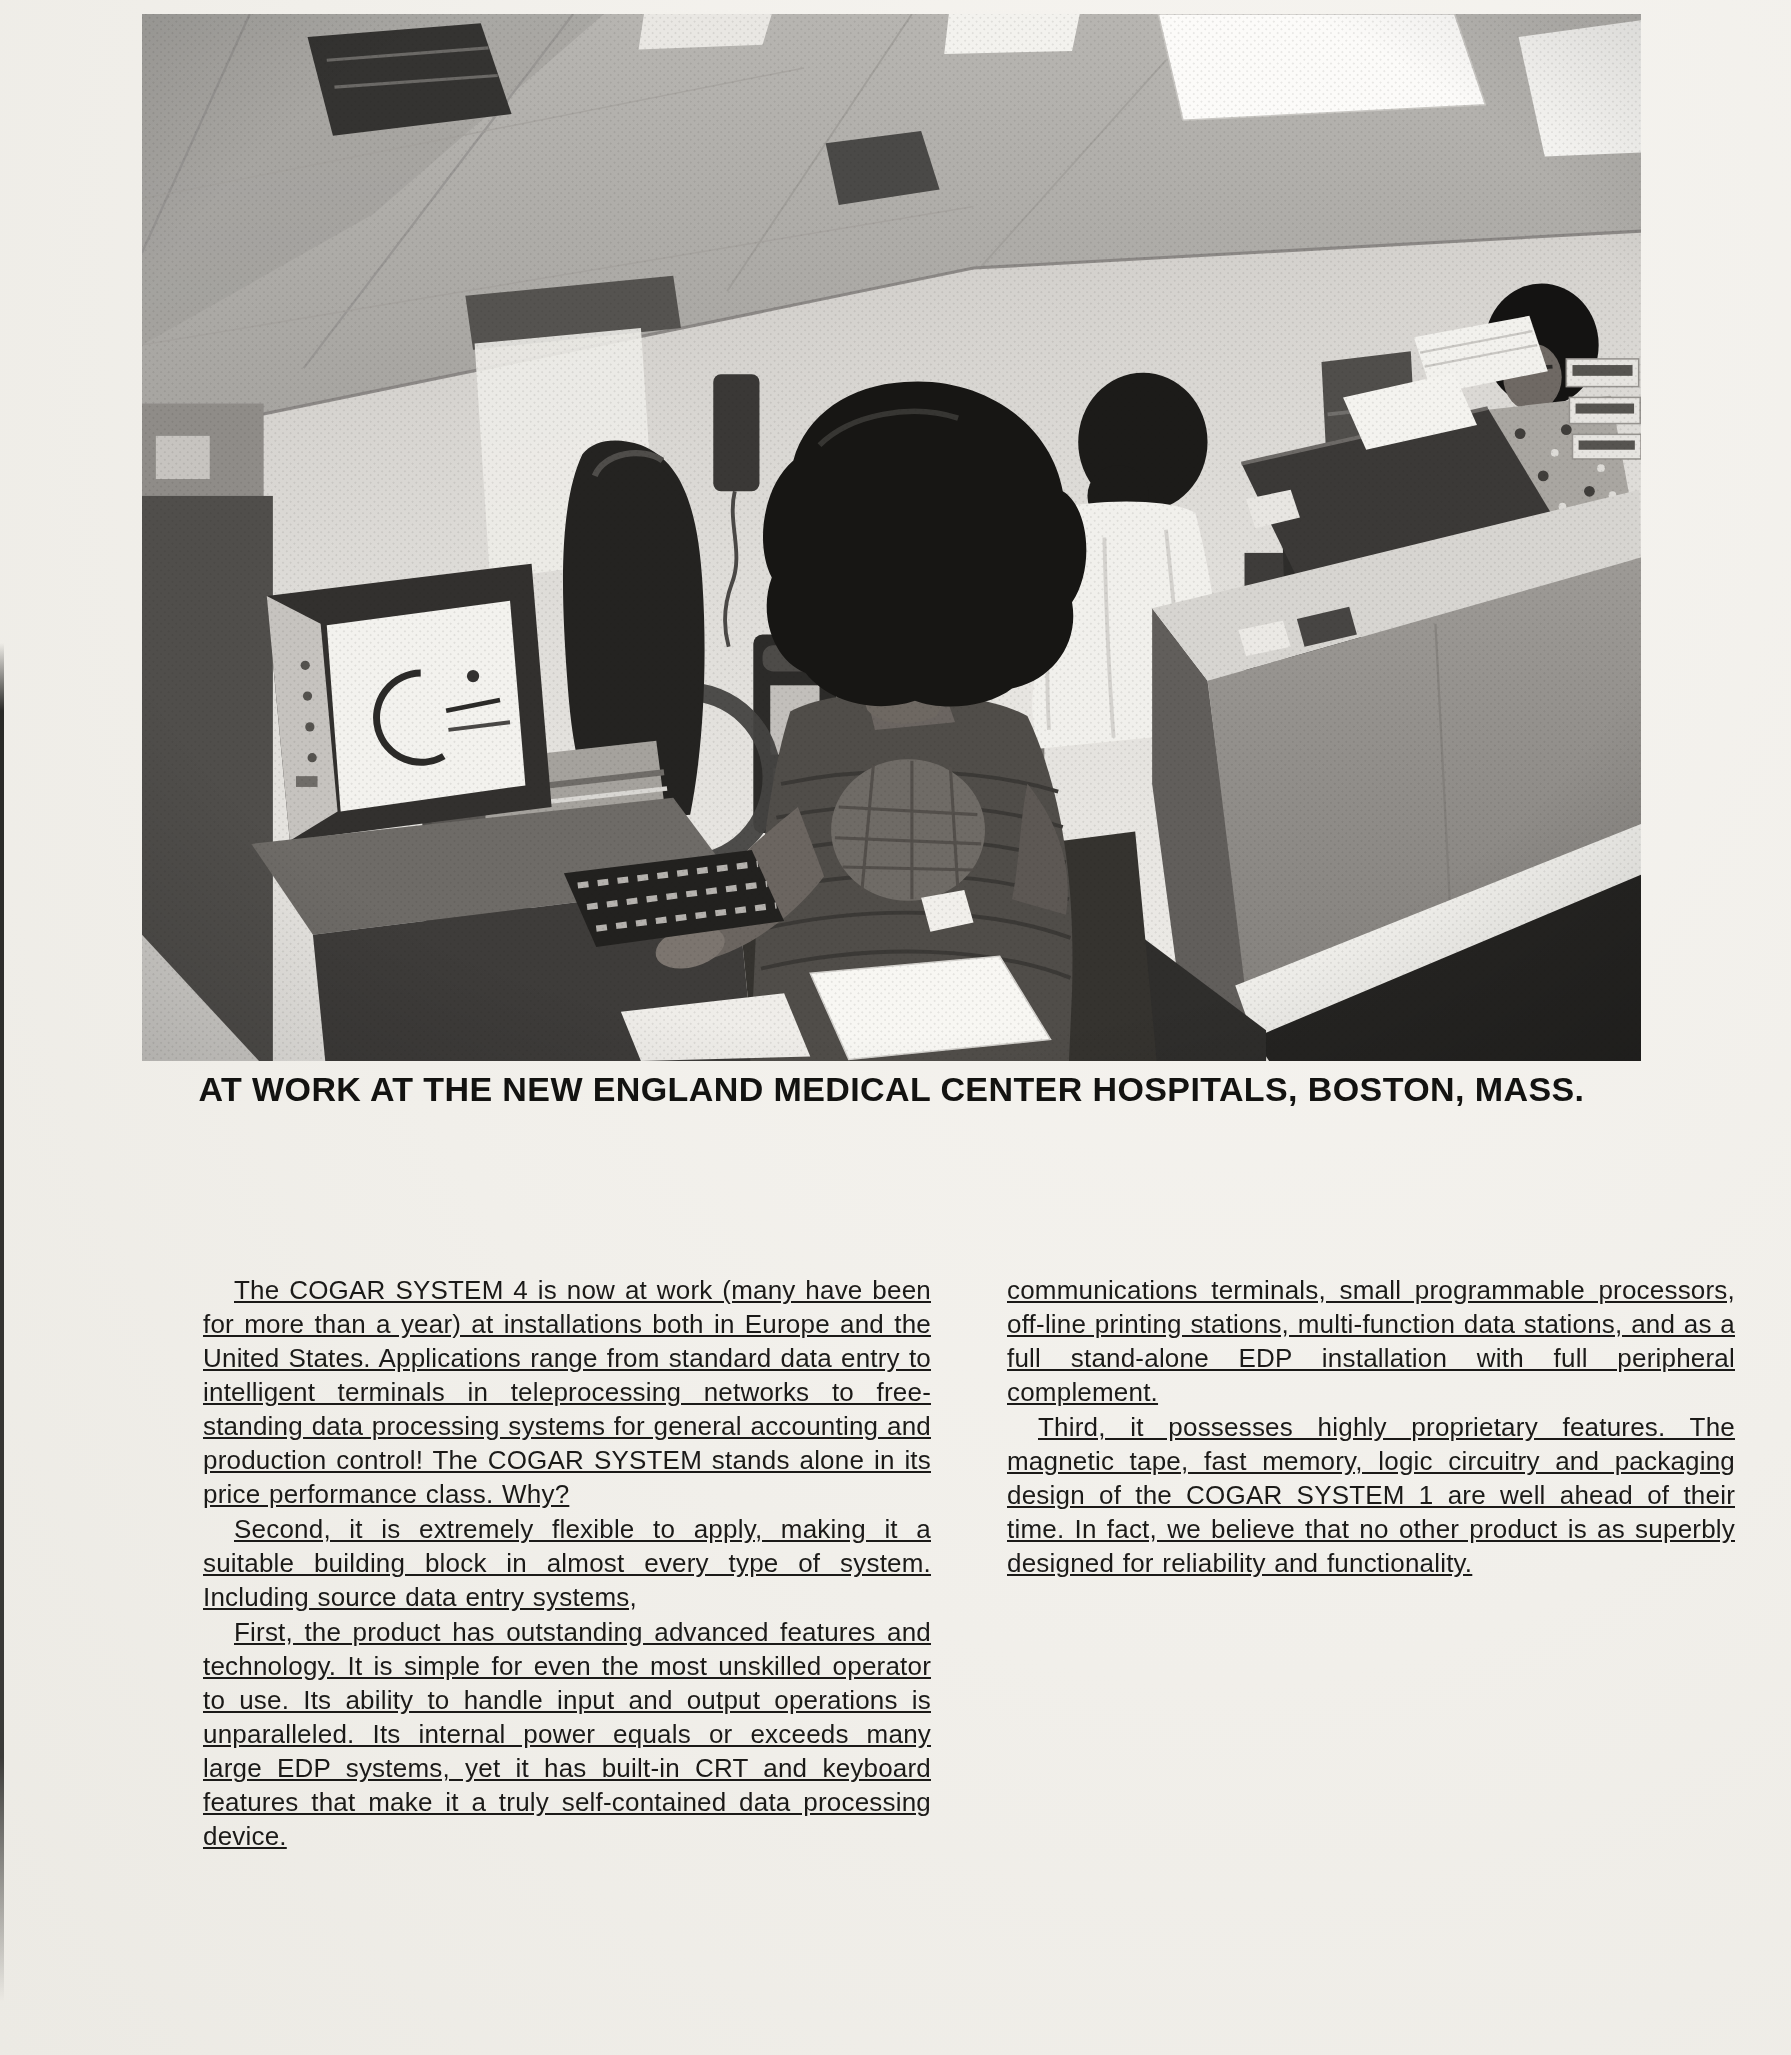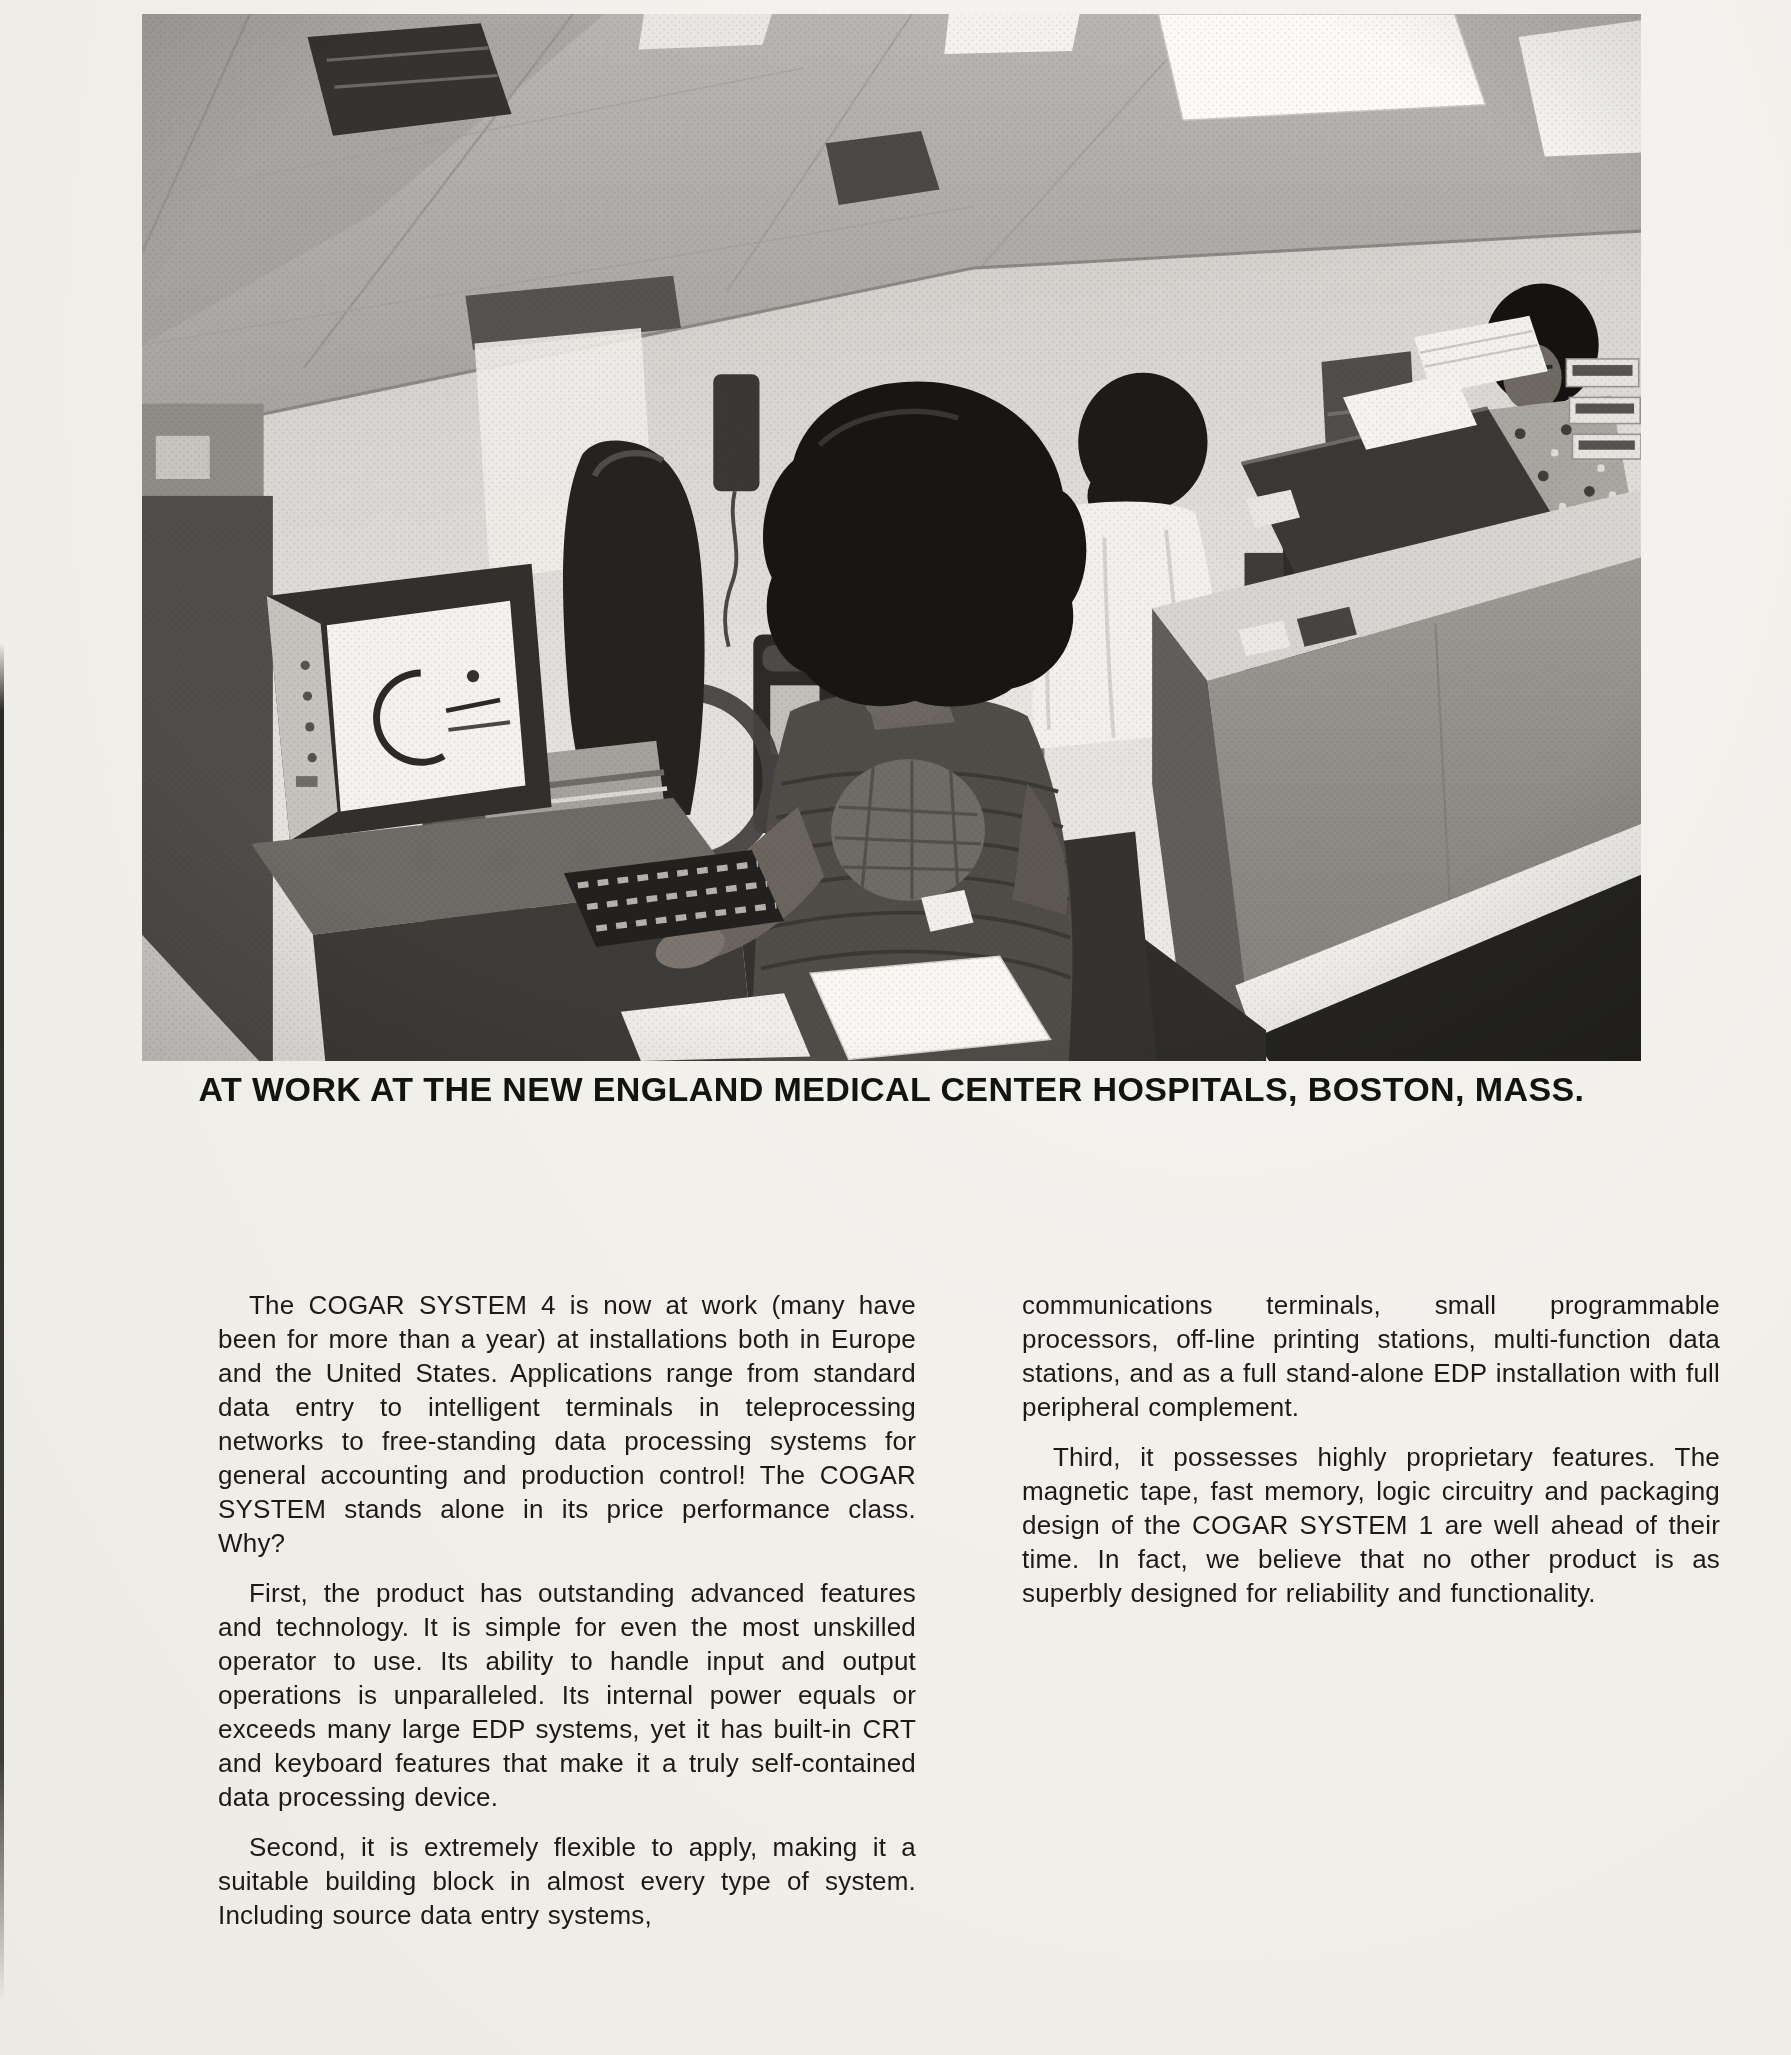--- a/index.html
+++ b/index.html
@@ -35,21 +35,21 @@
   }
   .col{
     width:730px;
     font-size:26px;line-height:34px;
     text-align:justify;
     letter-spacing:0.2px;
     word-spacing:1.2px;
     color:#1b1a18;
     hyphens:none;
   }
-  .col p{margin:16px;text-indent:31px;}
+  .col p{margin:1px;text-indent:31px;text-decoration:underline;}
   .col p.noindent{text-indent:0;}
 </style>
 </head>
 <body>
 
 <div class="page">
 
   <div class="edge-strip"></div>
 
   <div class="photo-frame">
@@ -295,22 +295,22 @@
       <rect x="0" y="0" width="1947" height="1360" fill="url(#halftone)" opacity="0.11"></rect>
       <rect x="0" y="0" width="1947" height="1360" fill="url(#gVig)"></rect>
     </svg>
   </div>
 
   <div class="caption">AT WORK AT THE NEW ENGLAND MEDICAL CENTER HOSPITALS, BOSTON, MASS.</div>
 
   <div class="columns">
     <div class="col">
       <p>The COGAR SYSTEM 4 is now at work (many have been for more than a year) at installations both in Europe and the United States. Applications range from standard data entry to intelligent terminals in teleprocessing networks to free-standing data processing systems for general accounting and production control! The COGAR SYSTEM stands alone in its price performance class. Why?</p>
+      <p>Second, it is extremely flexible to apply, making it a suitable building block in almost every type of system. Including source data entry systems,</p>
       <p>First, the product has outstanding advanced features and technology. It is simple for even the most unskilled operator to use. Its ability to handle input and output operations is unparalleled. Its internal power equals or exceeds many large EDP systems, yet it has built-in CRT and keyboard features that make it a truly self-contained data processing device.</p>
-      <p>Second, it is extremely flexible to apply, making it a suitable building block in almost every type of system. Including source data entry systems,</p>
     </div>
     <div class="col">
       <p class="noindent">communications terminals, small programmable processors, off-line printing stations, multi-function data stations, and as a full stand-alone EDP installation with full peripheral complement.</p>
       <p>Third, it possesses highly proprietary features. The magnetic tape, fast memory, logic circuitry and packaging design of the COGAR SYSTEM 1 are well ahead of their time. In fact, we believe that no other product is as superbly designed for reliability and functionality.</p>
     </div>
   </div>
 
 </div>
 
 

